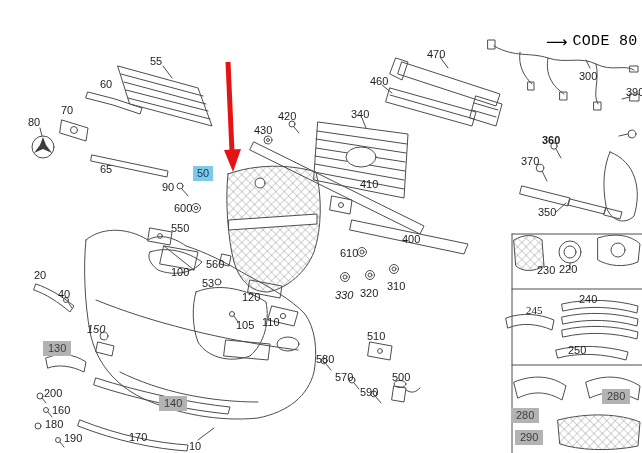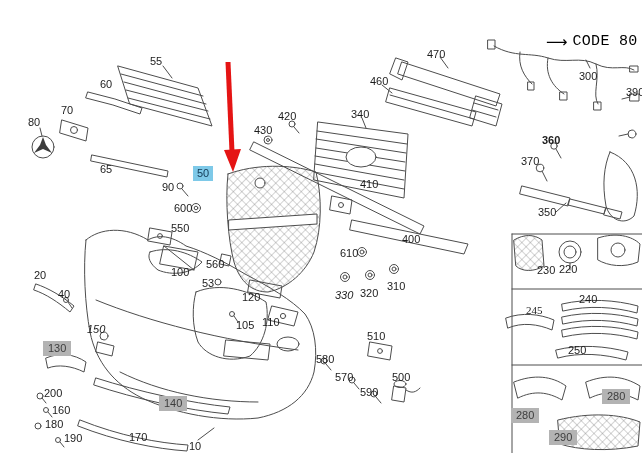--- a/index.html
+++ b/index.html
@@ -308,16 +308,16 @@
       <div class="part-label" style="left: 542px; top: 134px; font-weight: bold;">360</div>
       <div class="part-label" style="left: 521px; top: 155px;">370</div>
       <div class="part-label" style="left: 538px; top: 206px;">350</div>
       <div class="part-label" style="left: 537px; top: 264px;">230</div>
       <div class="part-label" style="left: 559px; top: 263px;">220</div>
       <div class="part-label" style="left: 526px; top: 304px; font-family: Liberation Serif, serif;">245</div>
       <div class="part-label" style="left: 579px; top: 293px;">240</div>
       <div class="part-label" style="left: 568px; top: 344px;">250</div>
       <div class="part-label muted" style="left: 607px; top: 390px;">280</div>
       <div class="part-label muted" style="left: 516px; top: 409px;">280</div>
-      <div class="part-label muted" style="left: 554px; top: 431px;">290</div>
+      <div class="part-label muted" style="left: 520px; top: 431px;">290</div>
     </div>
 
 </div>
 
 </body></html>

